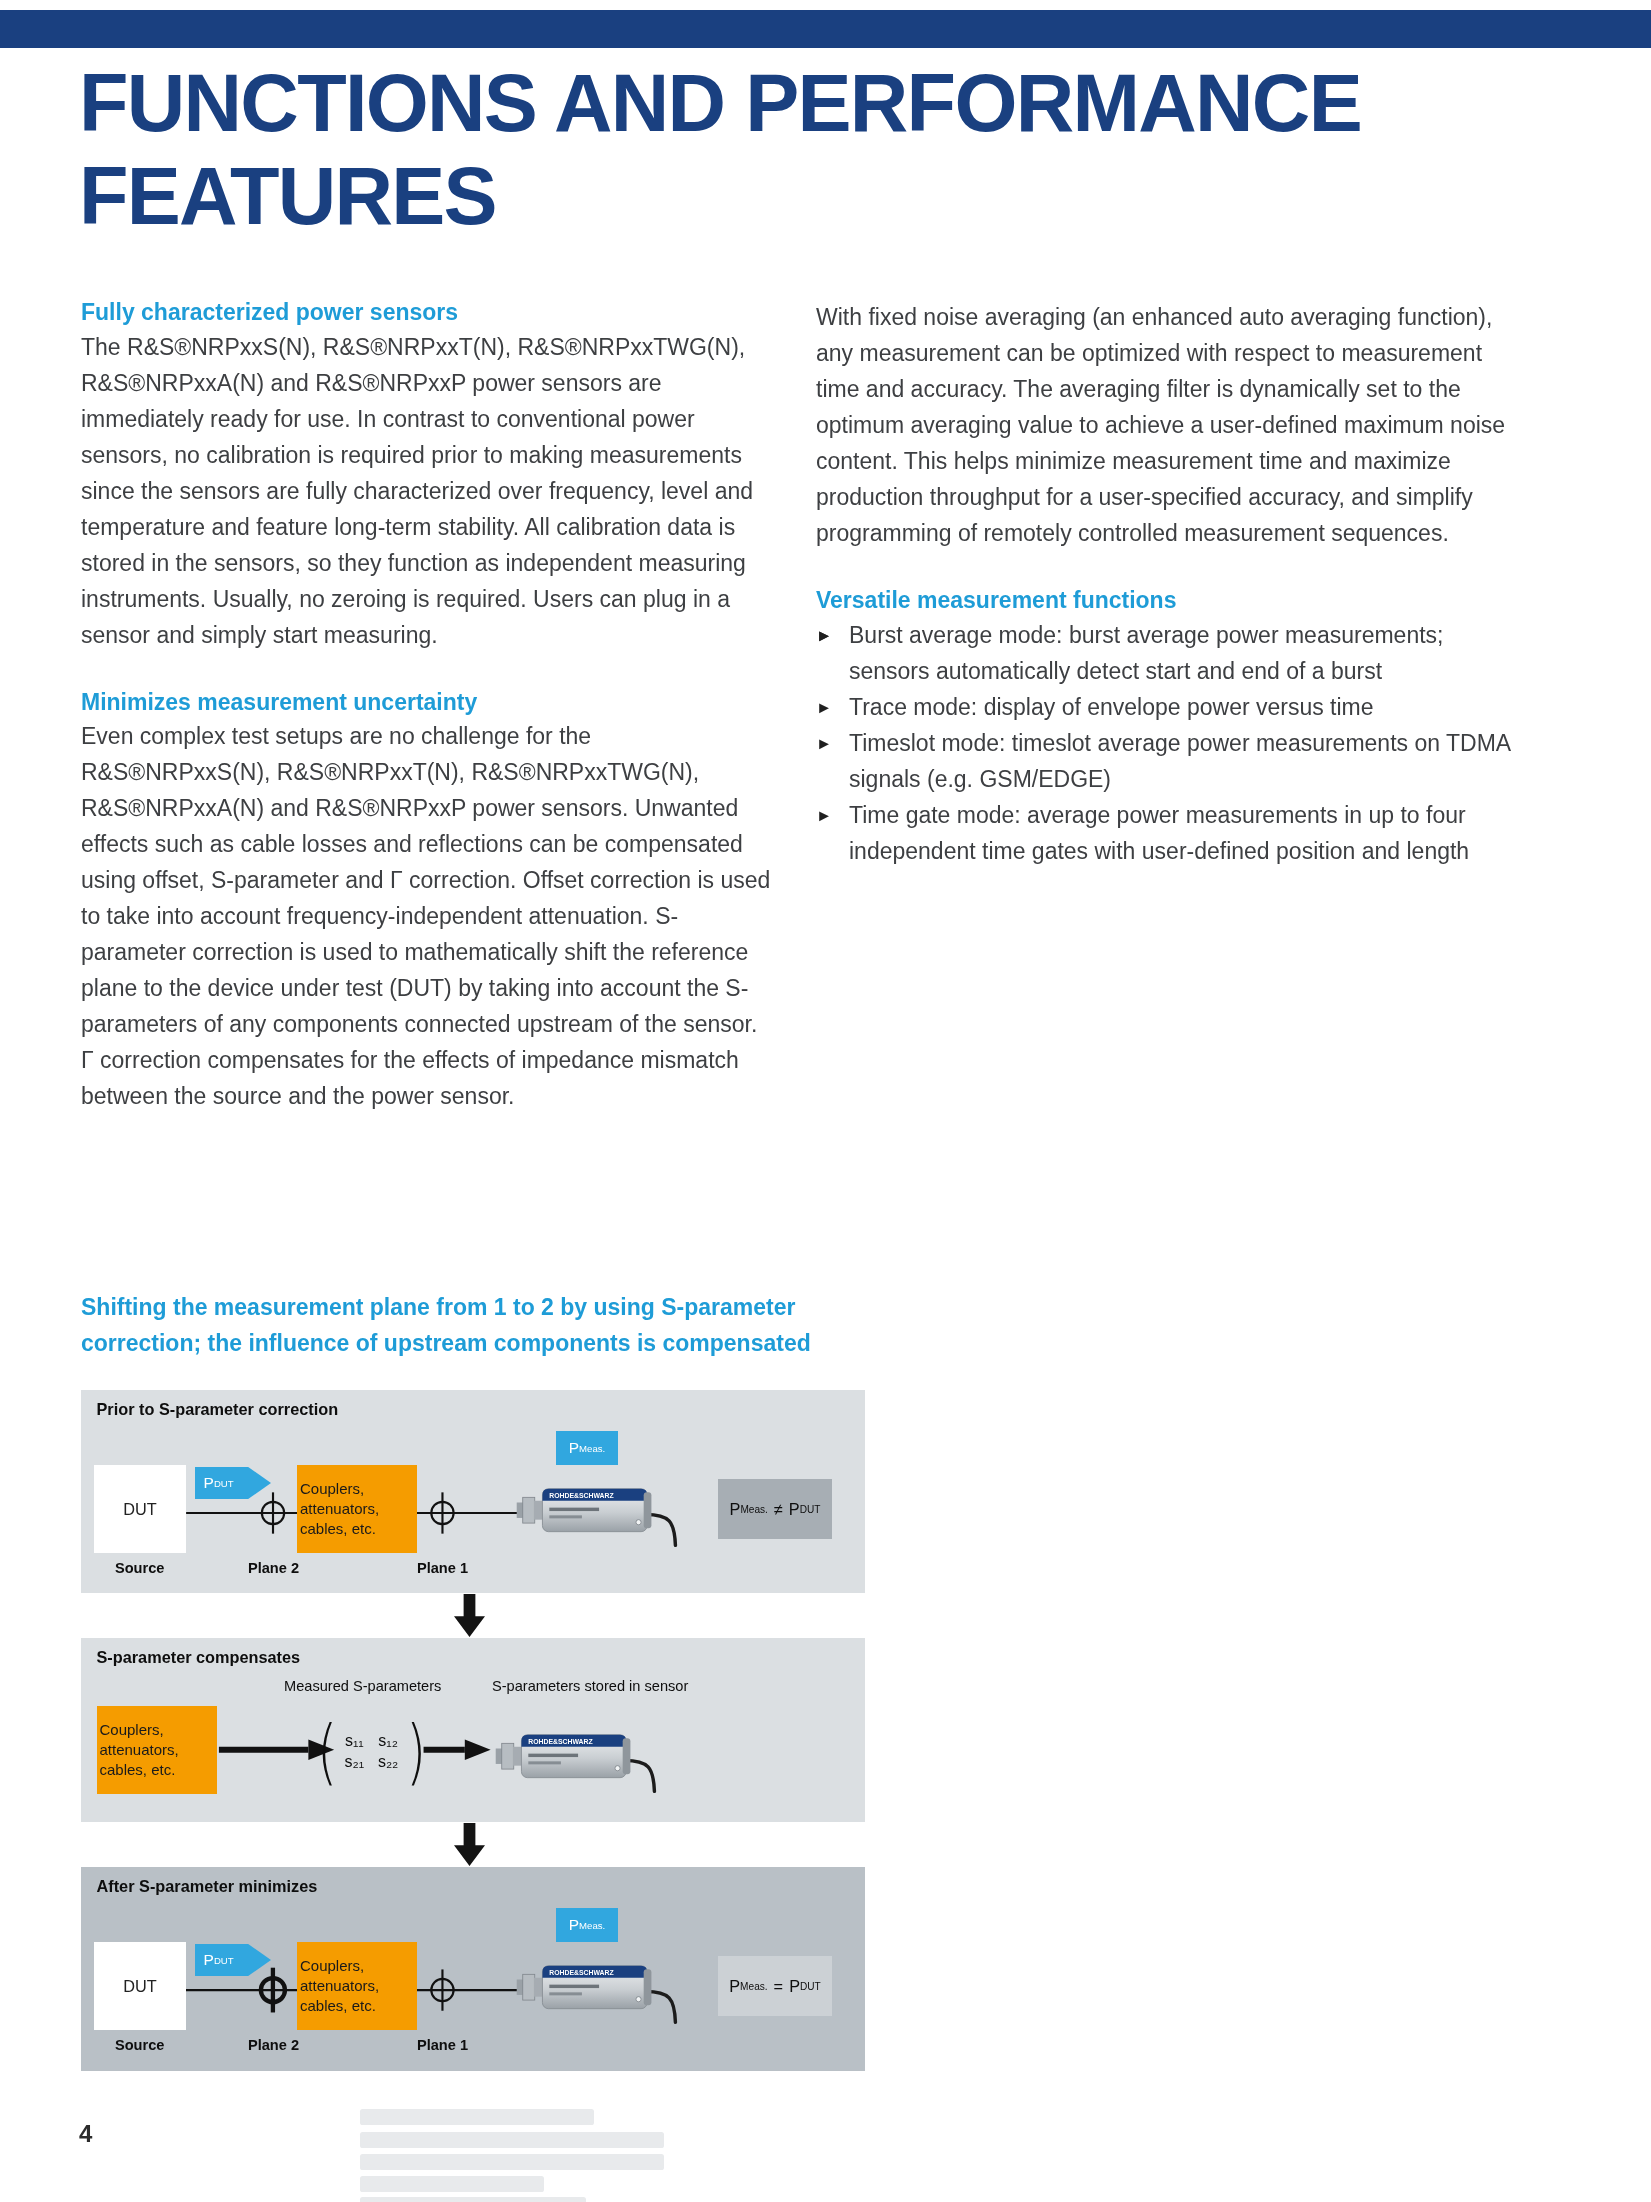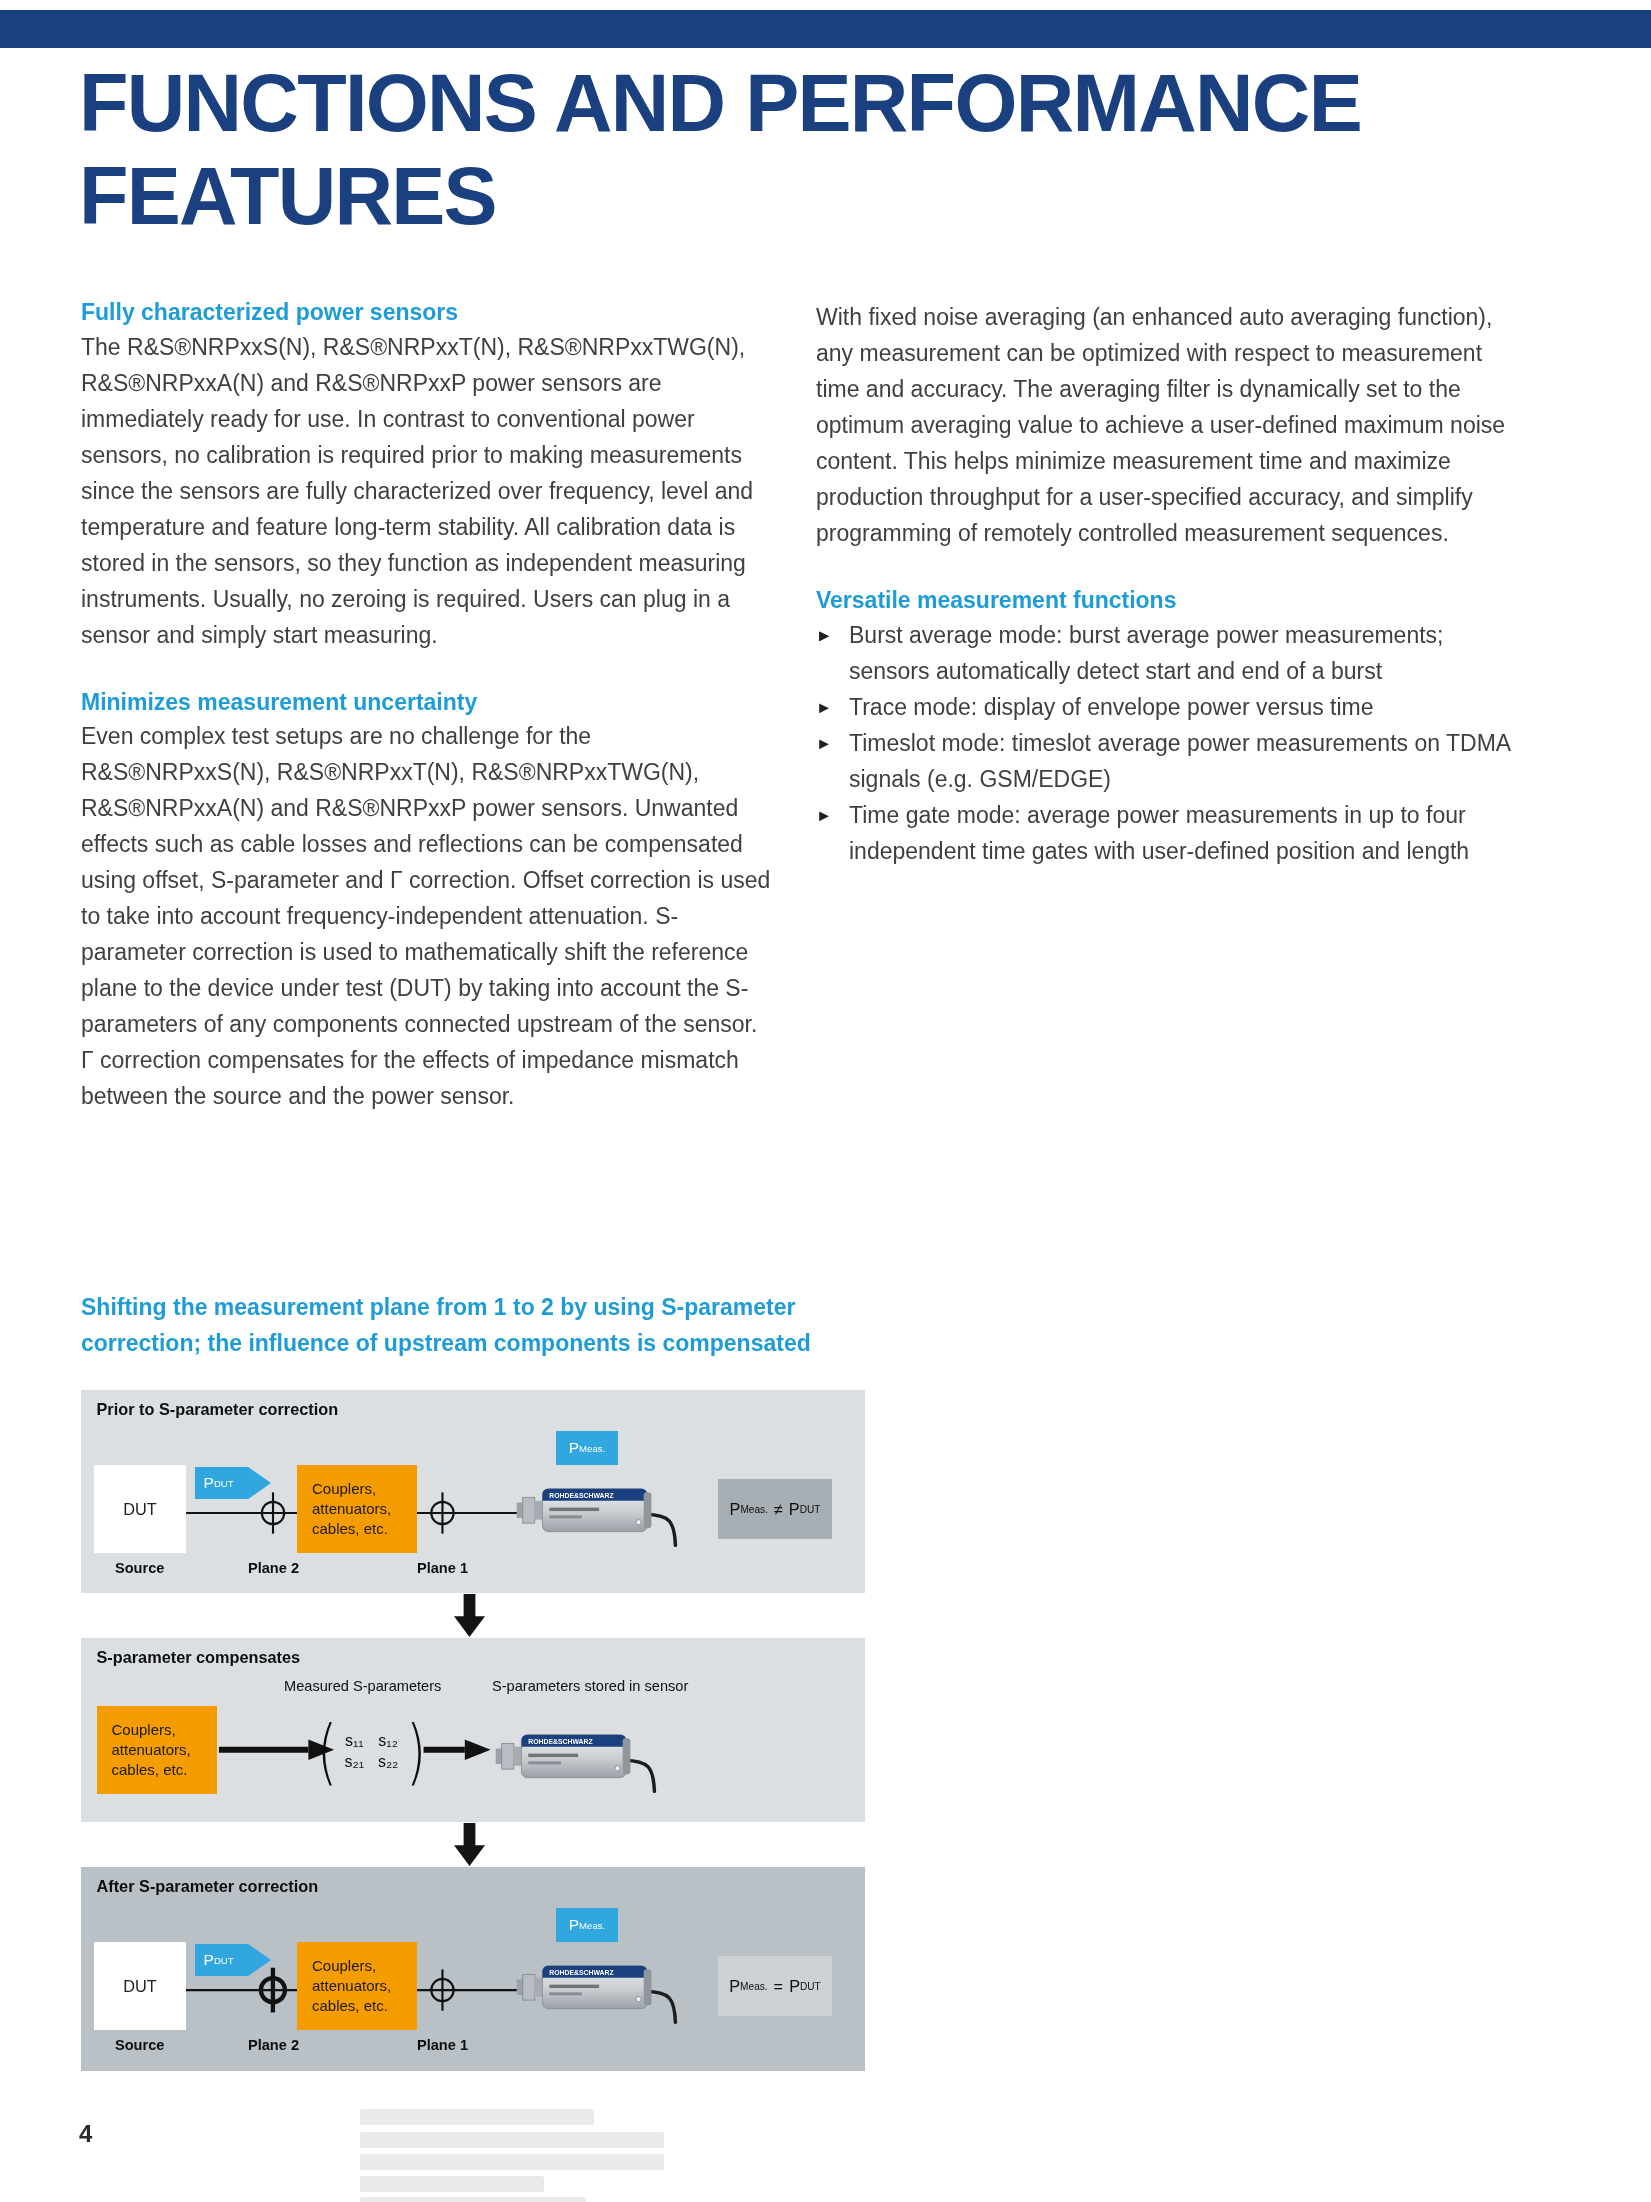--- a/index.html
+++ b/index.html
@@ -42,21 +42,21 @@
   #panel3{top:1867px;height:204px;background:#b9c0c6;}
   .panel-svg{position:absolute;left:0;top:0;width:100%;height:100%;}
   .ptitle{position:absolute;left:15.5px;top:10.3px;margin:0;font-size:16.3px;font-weight:bold;color:#0e0e0e;}
   .dut-box{position:absolute;left:13px;top:75px;width:92px;height:88px;background:#fff;
     display:flex;align-items:center;justify-content:center;font-size:16.3px;color:#222;}
   .parrow{position:absolute;left:114px;top:77px;width:76px;height:32px;background:var(--cyanbox);color:#fff;
     clip-path:polygon(0 0,70% 0,100% 50%,70% 100%,0 100%);
     display:flex;align-items:center;padding-left:8.6px;font-size:15.5px;}
   .orange-box{position:absolute;left:216px;top:75px;width:120px;height:88px;background:var(--orange);
     color:#1a1a1a;font-size:15px;line-height:1.32;display:flex;align-items:center;
-    padding-left:15px;white-space:pre-line;}
+    padding-left:3px;white-space:pre-line;}
   .pmeas-box{position:absolute;left:475px;top:41px;width:62px;height:34px;background:var(--cyanbox);color:#fff;
     display:flex;align-items:center;justify-content:center;font-size:15.5px;}
   .sensor-slot{position:absolute;left:434px;top:71px;width:163px;height:95px;}
   .result-box{position:absolute;left:637px;top:89px;width:114px;height:60px;
     display:flex;align-items:center;justify-content:center;font-size:16.3px;color:#0e0e0e;}
   #panel1 .result-box{background:#a7aeb4;}
   #panel3 .result-box{background:#ccd1d5;}
   .op{margin:0 6px;}
   .sub{font-size:0.62em;vertical-align:-0.28em;}
   .flabel{position:absolute;top:170px;width:95px;font-size:14.6px;font-weight:bold;color:#0e0e0e;text-align:center;}
@@ -237,21 +237,21 @@
 <div class="down-arrow" id="da2"></div>
 
 <section class="panel" id="panel3">
   <svg class="panel-svg" viewBox="0 0 911 237">
     <line x1="122" y1="143" x2="512" y2="143" stroke="#111" stroke-width="2.5"></line>
     <line x1="223" y1="117" x2="223" y2="169" stroke="#111" stroke-width="5"></line>
     <circle cx="223" cy="143" r="14" fill="none" stroke="#111" stroke-width="5"></circle>
     <line x1="420" y1="119" x2="420" y2="167" stroke="#111" stroke-width="2.5"></line>
     <circle cx="420" cy="143" r="13" fill="none" stroke="#111" stroke-width="2.5"></circle>
   </svg>
-  <h4 class="ptitle">After S-parameter correction</h4>
+  <h4 class="ptitle">After S-parameter minimizes</h4>
   <div class="dut-box">
     <span>DUT</span>
   </div>
   <div class="parrow">
     <span>P</span>
       <span class="sub">DUT</span>
   </div>
   <div class="orange-box">Couplers,
 attenuators,
 cables, etc.</div>

